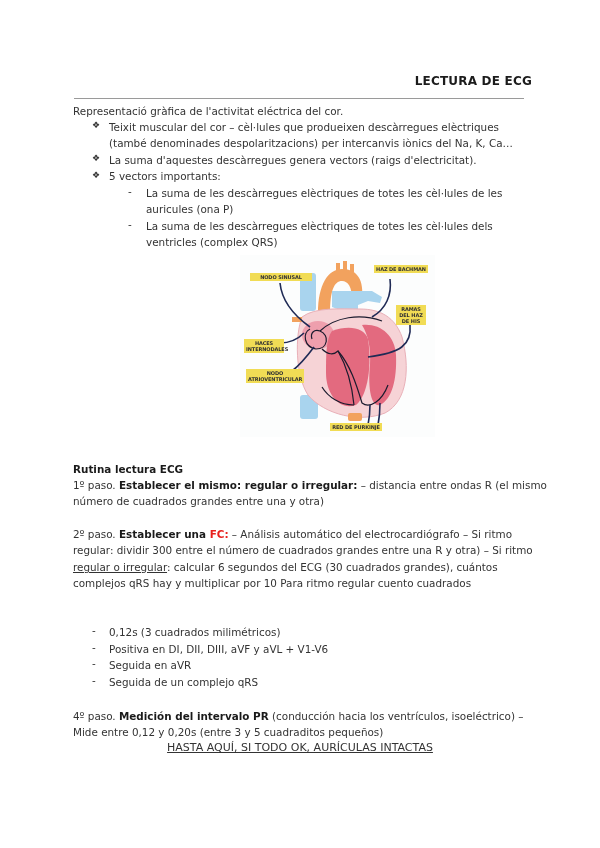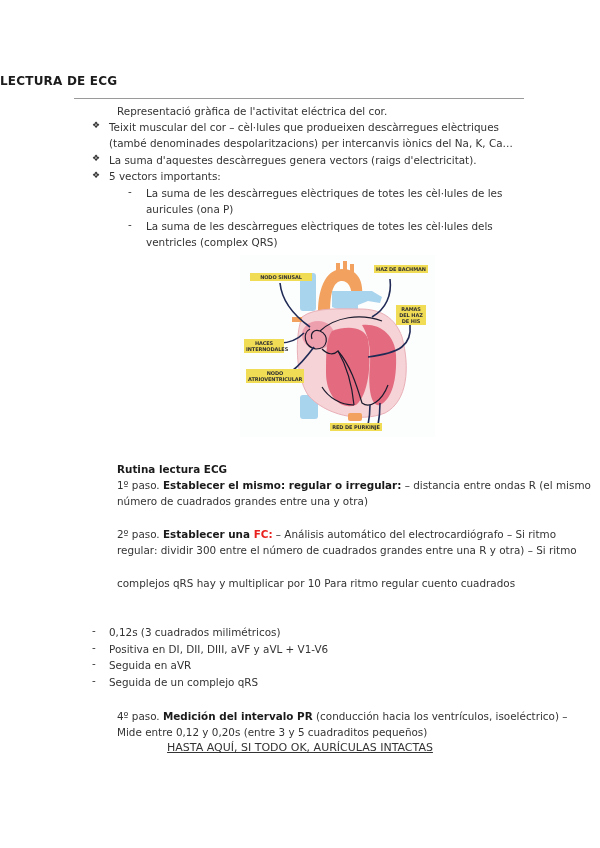--- a/index.html
+++ b/index.html
@@ -1,23 +1,23 @@
 <!DOCTYPE html>
 <html><head>
   <meta charset="utf-8">
   <style>
     html, body { margin: 0; padding: 0; background: #ffffff; }
     body { width: 600px; height: 848px; position: relative; overflow: hidden;
       font-family: "DejaVu Sans", "Liberation Sans", sans-serif; color: #2b2b2b; }
     .page { position: absolute; left: 0; top: 0; width: 600px; height: 848px; }
-    .title { position: absolute; top: 74px; left: 0; width: 532px; text-align: left;
+    .title { position: absolute; top: 74px; left: 0; width: 532px; text-align: right;
       font-size: 12px; font-weight: bold; color: #1c1c1c; letter-spacing: 0.2px; }
     .rule { position: absolute; top: 98px; left: 74px; width: 450px; height: 1px; background: #9a9a9a; }
     .txt { position: absolute; font-size: 10.4px; line-height: 16.5px; color: #333; white-space: nowrap; }
-    .lvl0 { left: 73px; margin-left: 44px; }
+    .lvl0 { left: 73px; }
     .bullet { position: absolute; left: 92px; font-size: 9px; color: #333; }
     .lvl1 { left: 109px; }
     .dash { position: absolute; left: 128px; font-size: 10.4px; color: #333; }
     .lvl2 { left: 146px; }
     .b { font-weight: bold; color: #1a1a1a; }
     .red { color: #e8211e; font-weight: bold; }
     .u { text-decoration: underline; }
     .center-u { position: absolute; left: 0; width: 600px; text-align: center; top: 741px;
       font-size: 11px; text-decoration: underline; color: #333; }
     .heart { position: absolute; left: 240px; top: 255px; width: 195px; height: 182px; background: #fcfdfd; }
@@ -104,20 +104,23 @@
 
   <div class="txt lvl0" style="top:477px">
     <span>1º paso. </span><span class="b">Establecer el mismo: regular o irregular:</span><span> – distancia entre ondas R (el mismo</span>
   </div>
   <div class="txt lvl0" style="top:493px">número de cuadrados grandes entre una y otra)</div>
 
   <div class="txt lvl0" style="top:526px">
     <span>2º paso. </span><span class="b">Establecer una </span><span class="red">FC:</span><span> – Análisis automático del electrocardiógrafo – Si ritmo</span>
   </div>
   <div class="txt lvl0" style="top:542px">regular: dividir 300 entre el número de cuadrados grandes entre una R y otra) – Si ritmo</div>
+  <div class="txt lvl0" style="top:559px">
+    <span class="u">regular o irregular</span><span>: calcular 6 segundos del ECG (30 cuadrados grandes), cuántos</span>
+  </div>
   <div class="txt lvl0" style="top:575px">complejos qRS hay y multiplicar por 10  Para ritmo regular cuento cuadrados</div>
 
   <span class="dash" style="left:92px;top:624px">-</span>
   <div class="txt" style="left:109px;top:624px">0,12s (3 cuadrados milimétricos)</div>
   <span class="dash" style="left:92px;top:641px">-</span>
   <div class="txt" style="left:109px;top:641px">Positiva en DI, DII, DIII, aVF y aVL + V1-V6</div>
   <span class="dash" style="left:92px;top:657px">-</span>
   <div class="txt" style="left:109px;top:657px">Seguida en aVR</div>
   <span class="dash" style="left:92px;top:674px">-</span>
   <div class="txt" style="left:109px;top:674px">Seguida de un complejo qRS</div>

